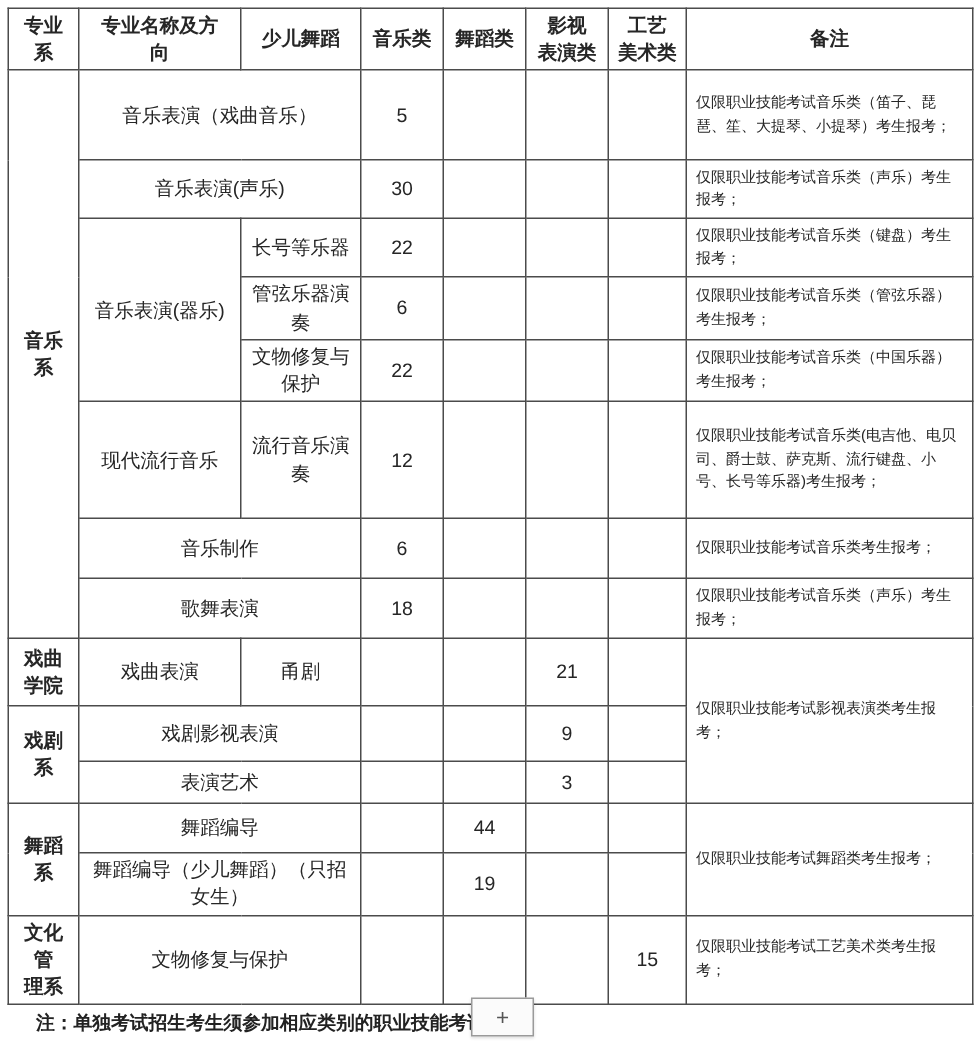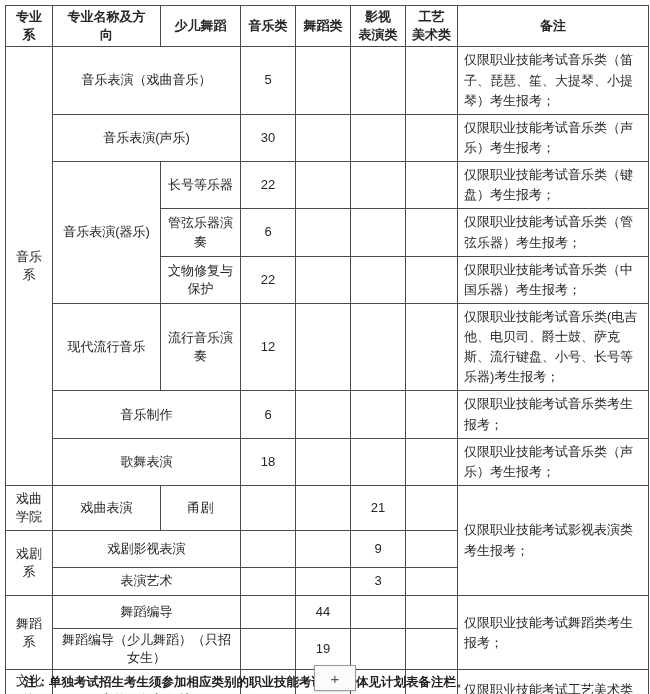--- a/index.html
+++ b/index.html
@@ -10,22 +10,22 @@
   table{
     position:absolute;left:5px;top:5px;width:643px;
     border-collapse:collapse;table-layout:fixed;
   }
   th,td{
     border:1px solid #4b4b4b;padding:2px 4px;vertical-align:middle;
     text-align:center;white-space:pre-line;font-size:13px;line-height:1.4;
     overflow:hidden;word-break:break-all;
   }
   th{font-weight:bold;font-size:13px;}
-  td.dept{font-weight:normal;}
-  td.remark{text-align:left;font-size:13px;line-height:1.55;padding:3px 6px;}
+  td.dept{font-weight:bold;}
+  td.remark{text-align:left;font-size:10px;line-height:1.55;padding:3px 6px;}
   .footer{
     position:absolute;left:24px;top:673px;width:616px;
     display:flex;align-items:center;
     font-size:12.5px;font-weight:bold;color:#222;white-space:nowrap;
   }
   .plus-btn{
     position:relative;z-index:2;flex:0 0 auto;
     width:40px;height:24px;margin:-8px 0 0 -10px;
     border:1px solid #9a9a9a;background:#fbfbfb;color:#555;
     display:flex;align-items:center;justify-content:center;
@@ -182,14 +182,13 @@
       <td>15</td>
       <td class="remark">仅限职业技能考试工艺美术类考生报考；</td>
     </tr>
 
   </tbody>
 </table>
 
 <div class="footer">
   <span>注：单独考试招生考生须参加相应类别的职业技能考试</span>
   <span class="plus-btn">+</span>
-  <span>体见计划表备注栏。</span>
 </div>
 
 </body></html>

